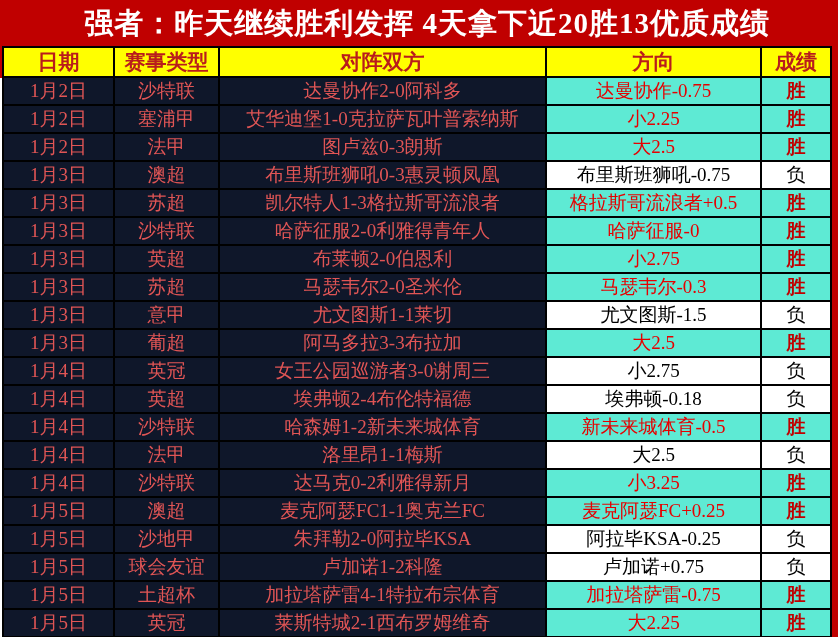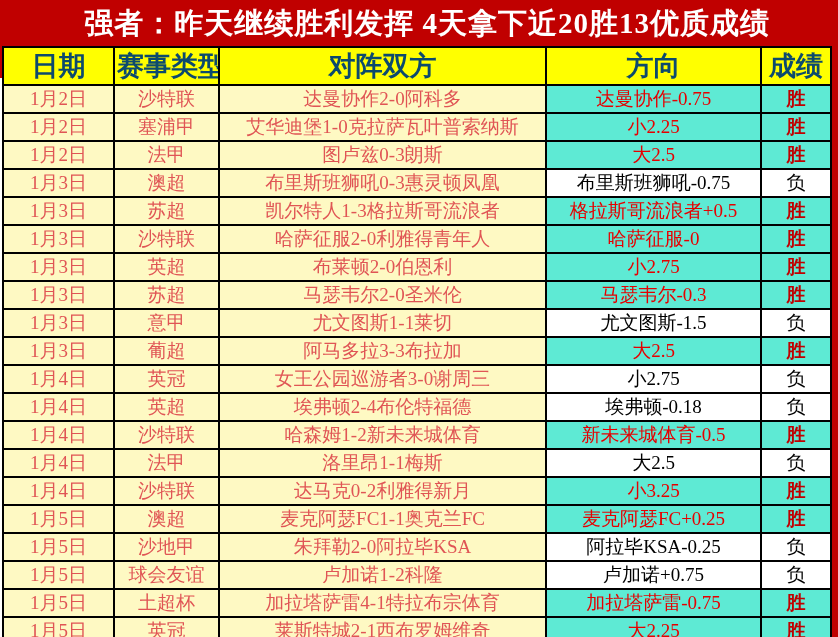--- a/index.html
+++ b/index.html
@@ -48,35 +48,35 @@
     text-align: center;
     vertical-align: middle;
     padding: 0 2px;
     overflow: hidden;
     white-space: nowrap;
     box-sizing: border-box;
   }
   .results th {
     height: 30px;
     background: #ffff00;
-    color: #0c4a6e;
+    color: #b91c1c;
     font-weight: bold;
-    font-size: 27px;
+    font-size: 21px;
   }
   .results td {
     height: 26px;
     font-size: 19px;
   }
   col.c-date   { width: 111px; }
   col.c-league { width: 105px; }
   col.c-match  { width: 327px; }
   col.c-dir    { width: 215px; }
   col.c-res    { width: 70px;  }
 
-  td.c-red { color: #e05555; background: #fef9c3; }
+  td.c-red { color: #e05555; background: #0f172a; }
   td.hl    { background: #5eead4; color: #e60000; }
   td.plain { background: #ffffff; color: #000000; margin-left: 34px; }
   td.result-win { color: #c00000; font-weight: bold; }
 </style>
 </head>
 <body>
 
 <div class="page">
   <div class="title-bar">强者：昨天继续胜利发挥 4天拿下近20胜13优质成绩</div>
   <div class="red-strip"></div>

